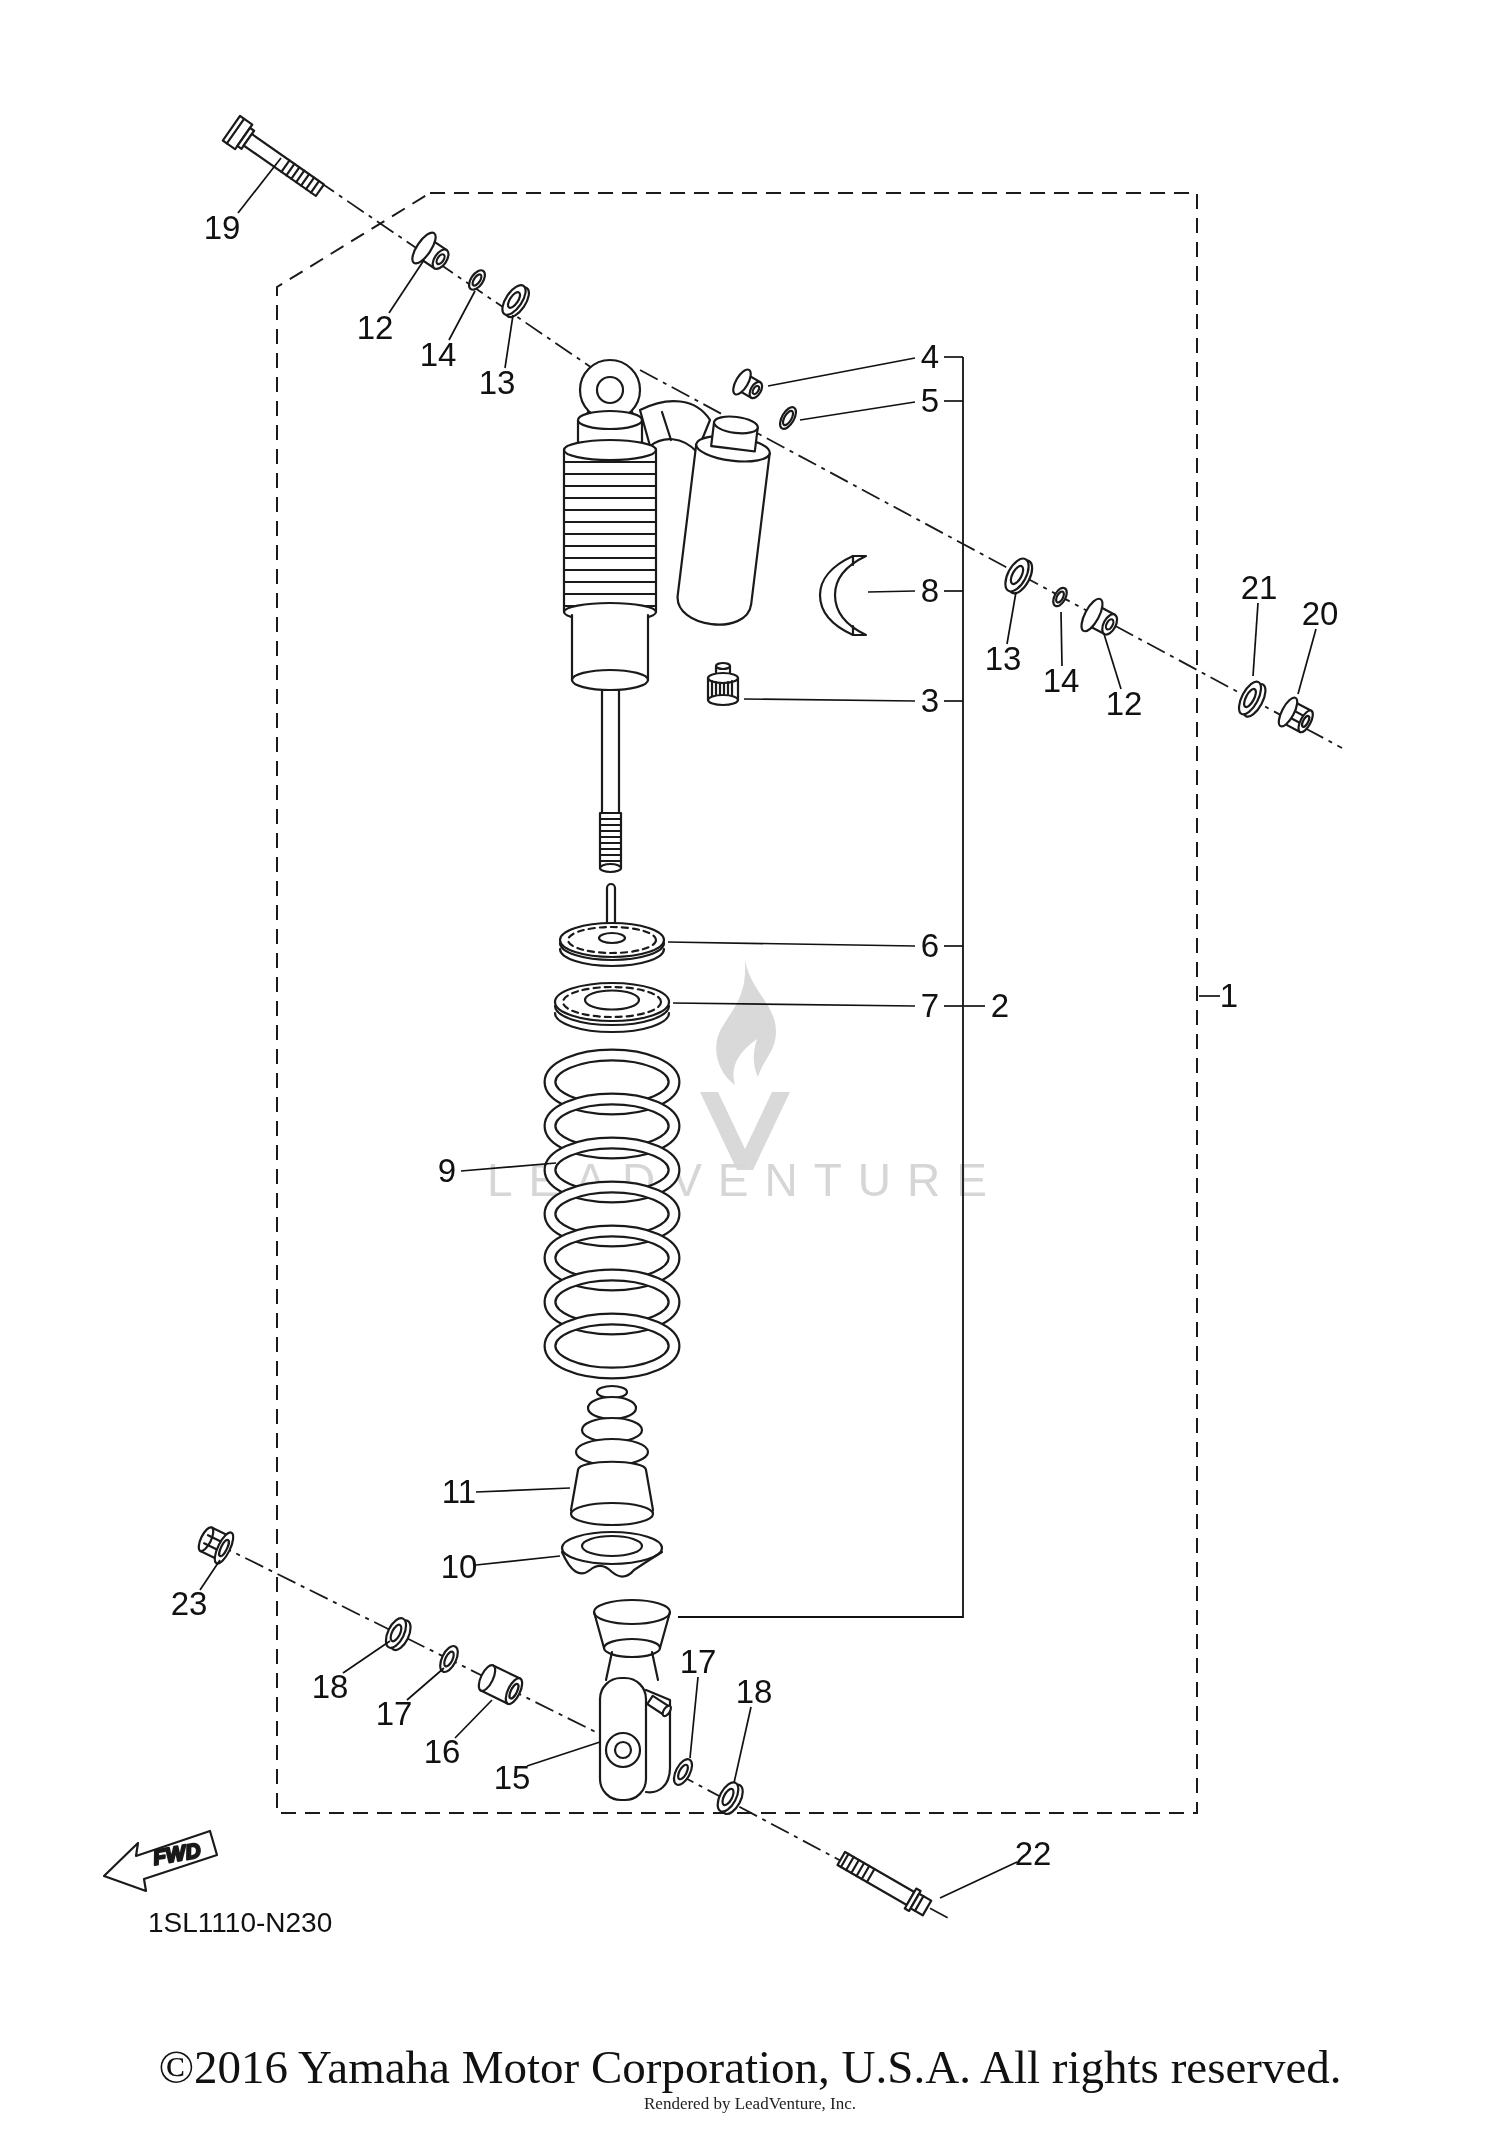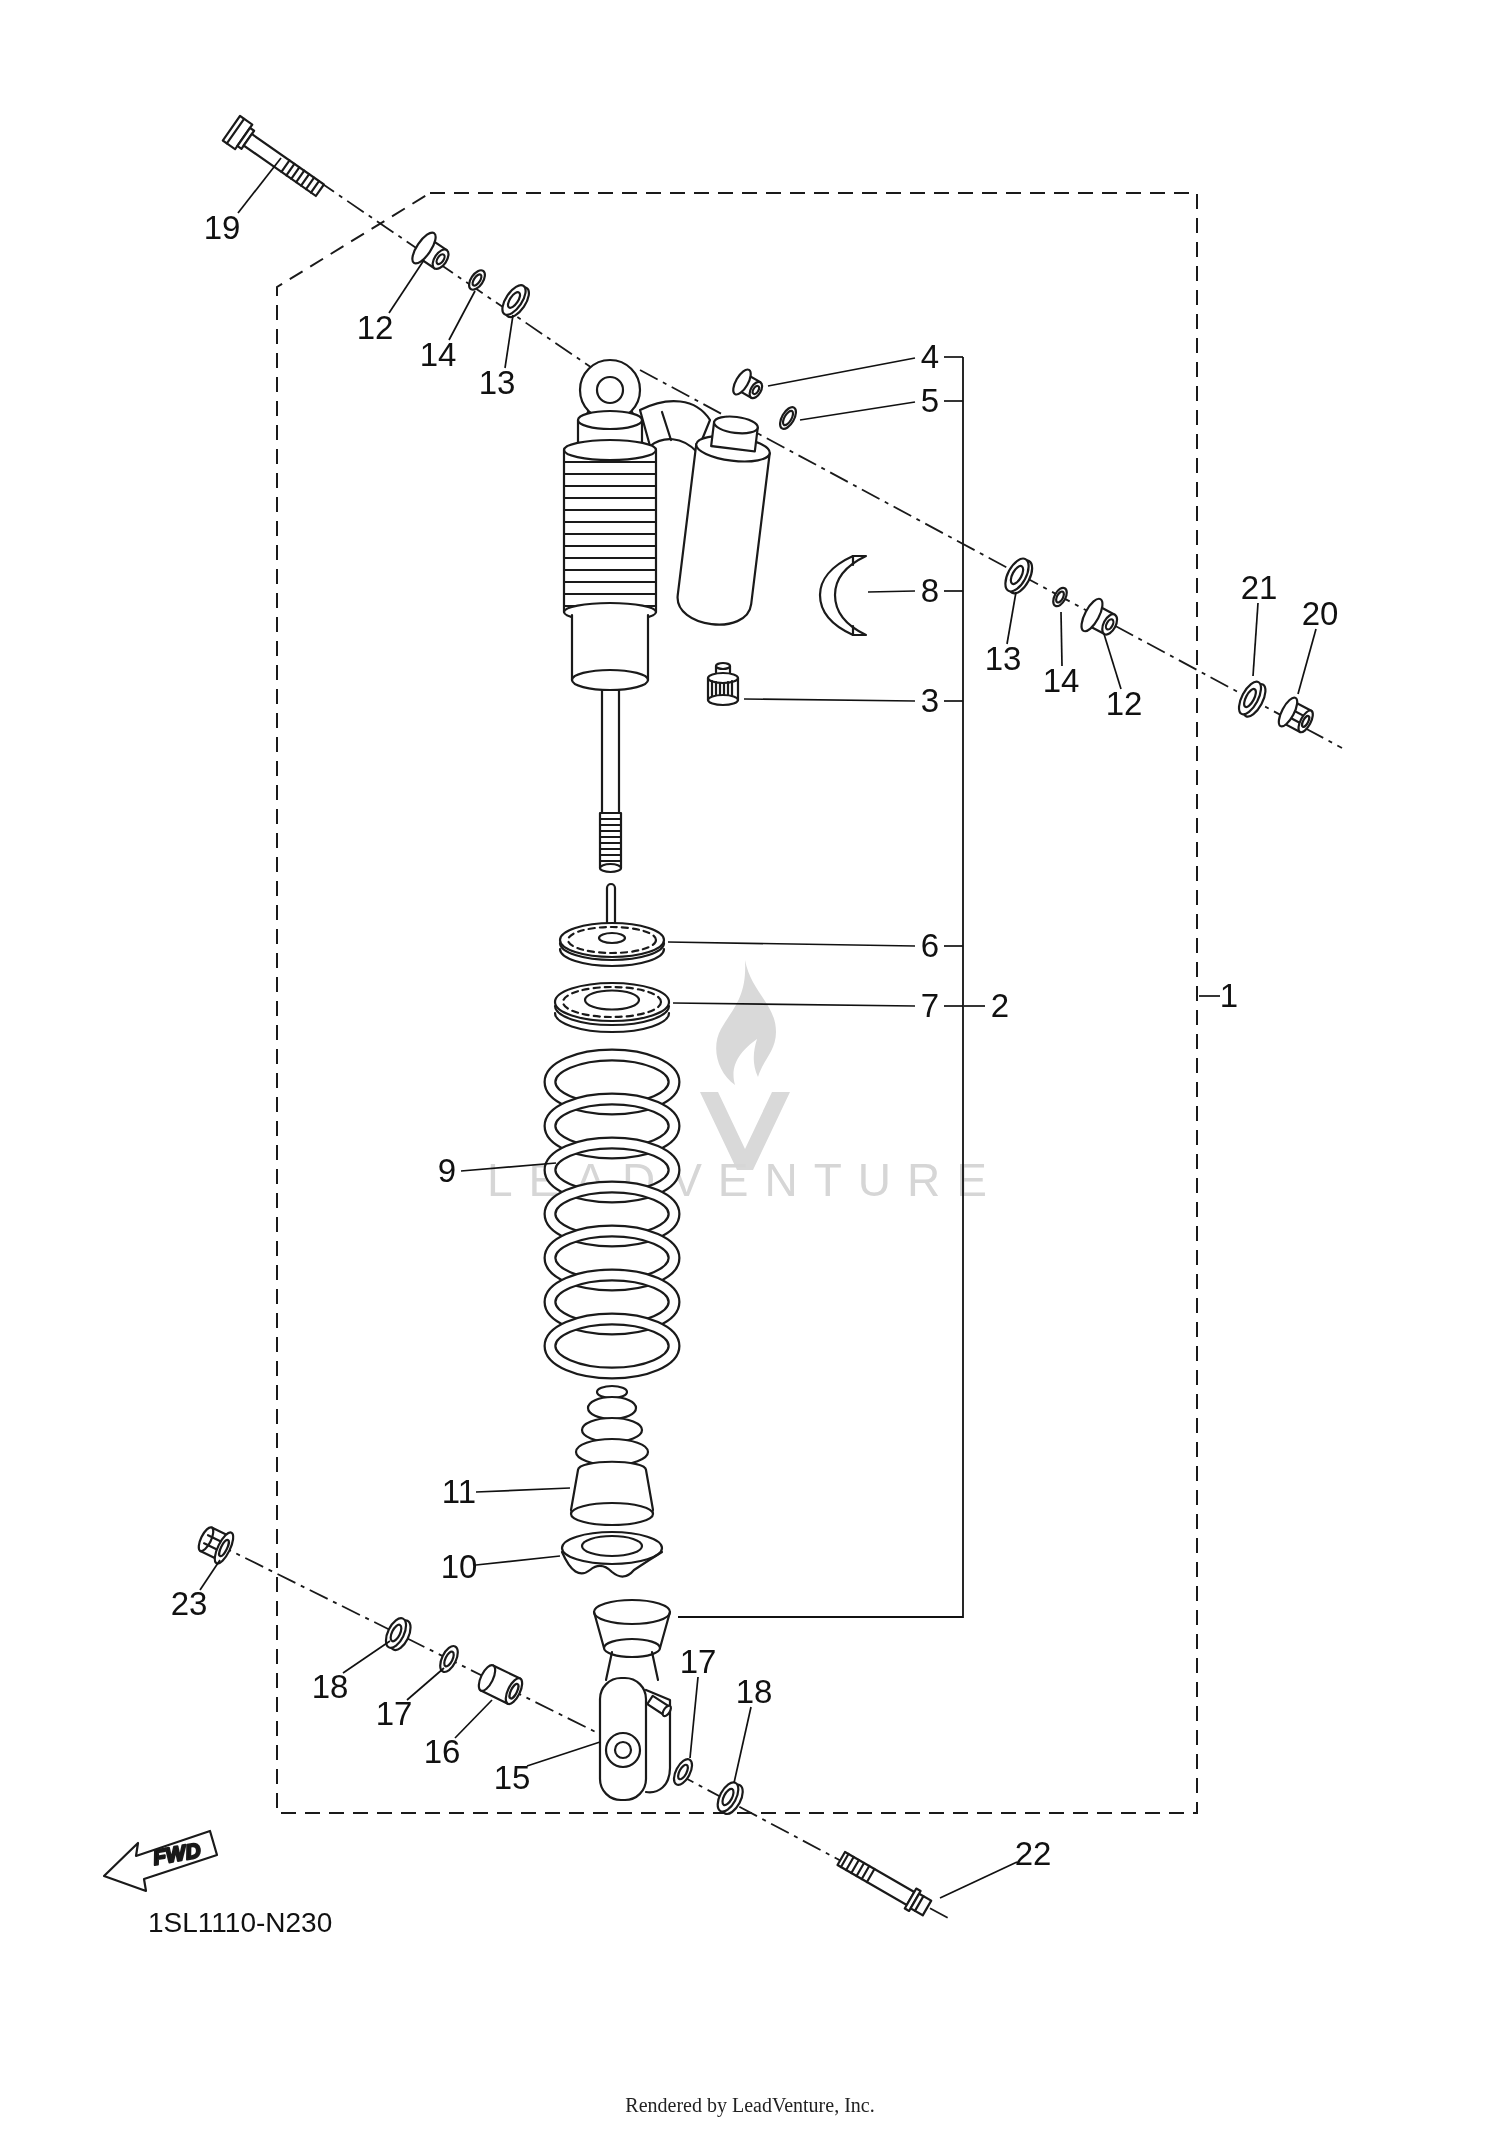--- a/index.html
+++ b/index.html
@@ -12,21 +12,21 @@
   .callout-text{font-family:"Liberation Sans",sans-serif;font-size:33px;fill:#111;text-anchor:middle;}
   .leader{stroke:#111;stroke-width:1.7;}
   .axis{stroke:#1a1a1a;stroke-width:1.8;stroke-dasharray:20 6 4 6;}
   .border-dash{stroke:#1a1a1a;stroke-width:2;stroke-dasharray:15 9;fill:none;}
   .bracket{stroke:#111;stroke-width:1.8;fill:none;}
   .wm{fill:#d9d9d9;stroke:none;}
   .wm-text{font-family:"Liberation Sans",sans-serif;font-size:46px;letter-spacing:16px;fill:#d6d6d6;text-anchor:middle;}
   .part-code{font-family:"Liberation Sans",sans-serif;font-size:28px;fill:#111;}
   .fwd-text{font-family:"Liberation Sans",sans-serif;font-size:21px;font-style:italic;font-weight:bold;fill:#111;text-anchor:middle;}
   .copyright{position:absolute;top:2040px;left:0;width:1500px;text-align:center;font-family:"Liberation Serif",serif;font-size:47px;color:#111;white-space:nowrap;}
-  .rendered-by{position:absolute;top:2094px;left:0;width:1500px;text-align:center;font-family:"Liberation Serif",serif;font-size:20px;color:#222;}
+  .rendered-by{position:absolute;top:2094px;left:0;width:1500px;text-align:center;font-family:"Liberation Serif",serif;font-size:17px;color:#222;}
 </style>
 </head>
 <body>
 
 <div id="stage">
 <svg id="diagram-svg" width="1500" height="2135" viewBox="0 0 1500 2135" xmlns="http://www.w3.org/2000/svg">
 
   <g>
     <path class="wm" d="M745,960 C751,992 776,1004 776,1032 C776,1051 763,1060 758,1077
          C752,1064 753,1052 757,1039 C742,1050 729,1064 735,1085
@@ -345,14 +345,15 @@
         <text x="512" y="1789" class="callout-text">15</text>
         <line x1="698" y1="1677" x2="690" y2="1758" class="leader"></line>
         <text x="698" y="1673" class="callout-text">17</text>
         <line x1="751" y1="1707" x2="734" y2="1783" class="leader"></line>
         <text x="754" y="1703" class="callout-text">18</text>
         <line x1="1017" y1="1862" x2="940" y2="1898" class="leader"></line>
         <text x="1033" y="1865" class="callout-text">22</text>
       </g>
 </svg>
 
+  <div class="copyright">©2016 Yamaha Motor Corporation, U.S.A. All rights reserved.</div>
   <div class="rendered-by">Rendered by LeadVenture, Inc.</div>
 </div>
 
 </body></html>

